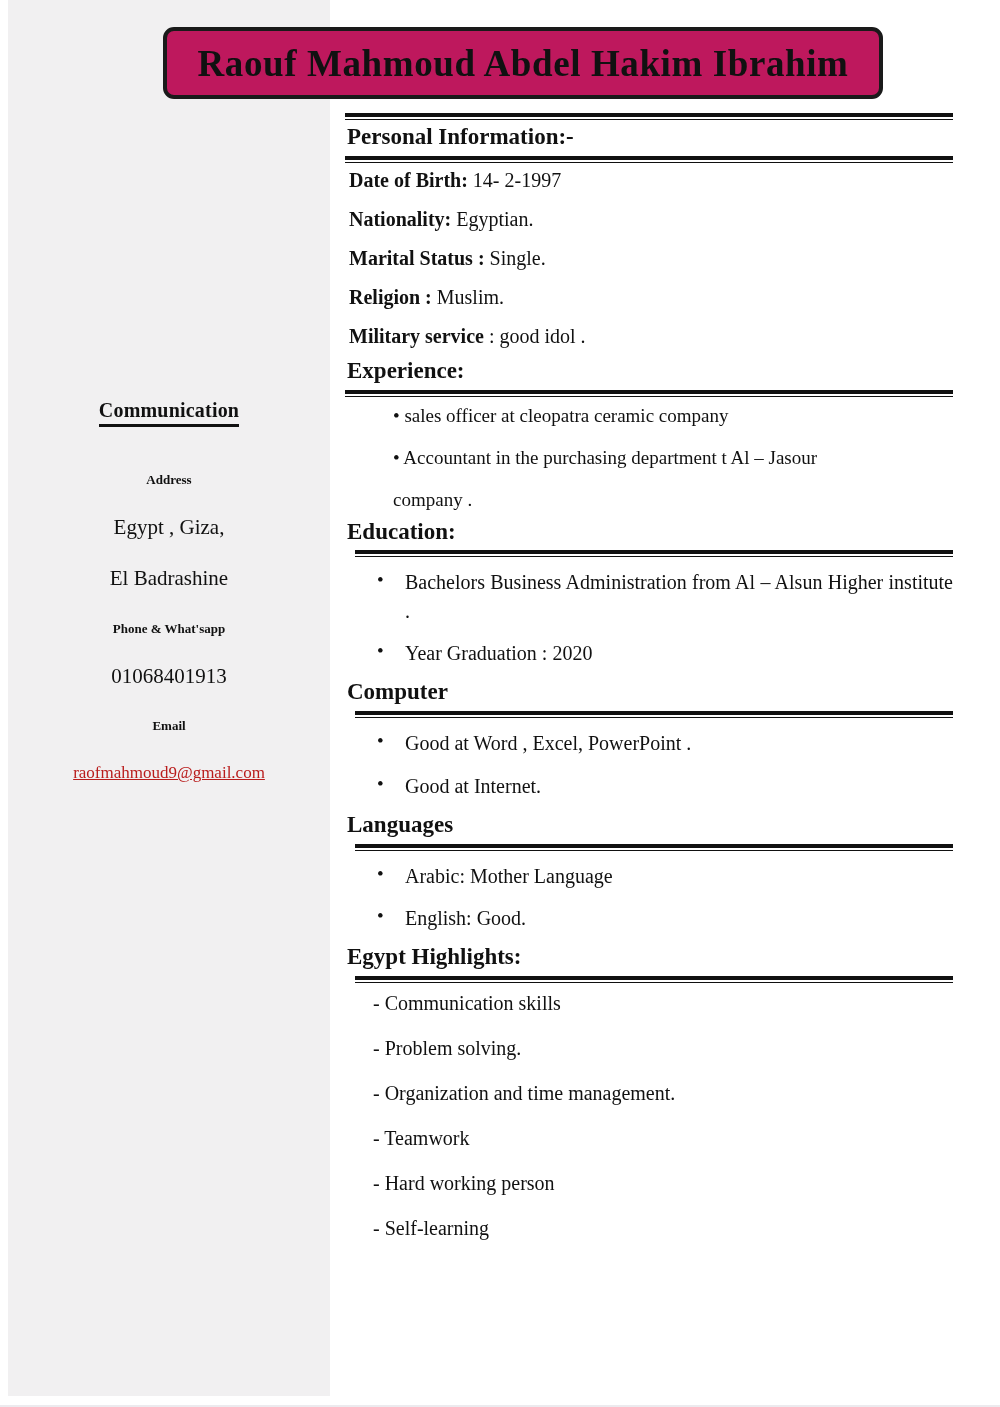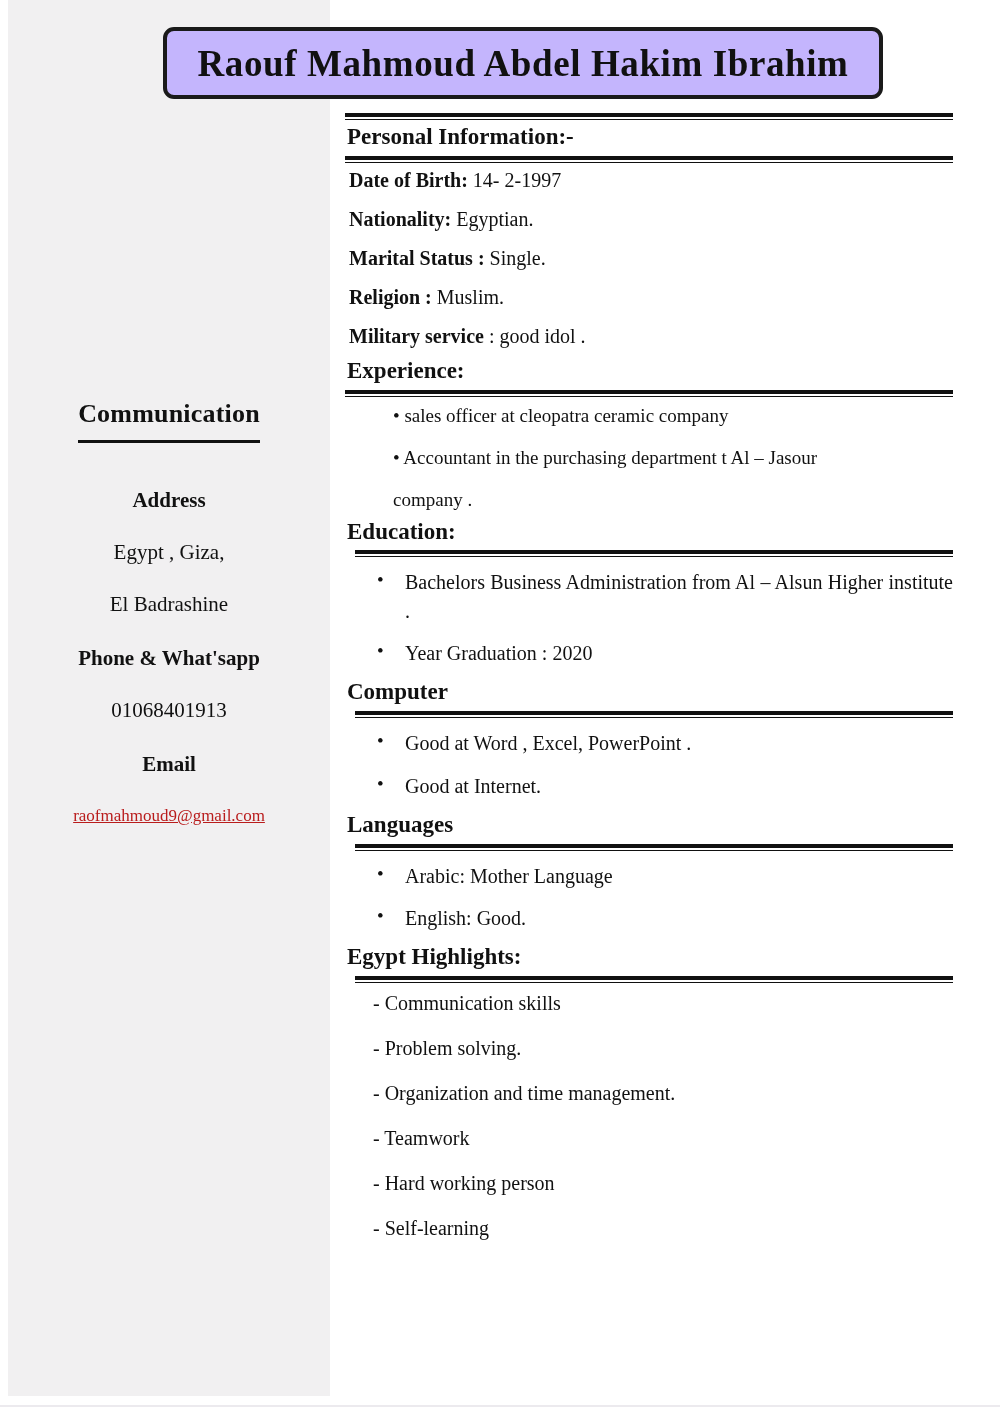--- a/index.html
+++ b/index.html
@@ -31,32 +31,32 @@
 
   #sidebar-content {
     position: absolute;
     left: 8px;
     top: 400px;
     width: 322px;
     text-align: center;
   }
 
   .comm-title {
-    font-size: 26px;
+    font-size: 20px;
     font-weight: bold;
     letter-spacing: .2px;
     margin: 0 0 46px 0;
     display: inline-block;
     border-bottom: 3px solid #111;
-    padding-bottom: 13px;
+    padding-bottom: 3px;
     line-height: 1.05;
   }
 
   .comm-label {
-    font-size: 21px;
+    font-size: 13px;
     font-weight: bold;
     margin: 0 0 28px 0;
     line-height: 1.1;
   }
 
   .comm-value {
     font-size: 21px;
     font-weight: normal;
     margin: 0 0 26px 0;
     line-height: 1.2;
@@ -76,21 +76,21 @@
   
   #name-banner {
     position: absolute;
     left: 163px;
     top: 27px;
     width: 720px;
     height: 72px;
     box-sizing: border-box;
     border: 4px solid #1a1a1a;
     border-radius: 11px;
-    background: #c4b5fd;
+    background: #be185d;
     display: flex;
     align-items: center;
     justify-content: center;
   }
 
   #name-banner .name-text {
     font-size: 37px;
     font-weight: bold;
     letter-spacing: .6px;
     white-space: nowrap;

